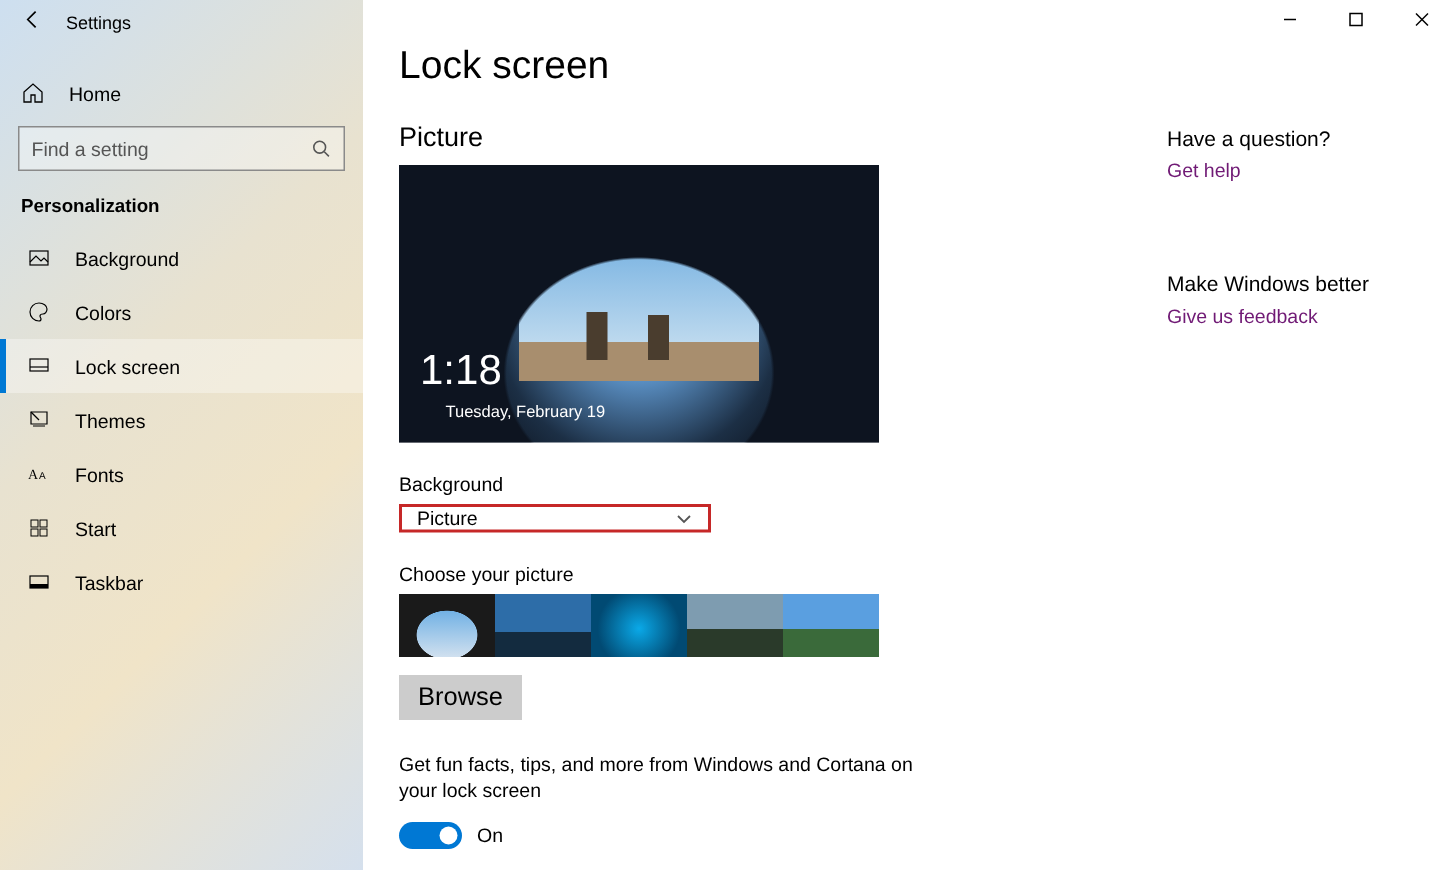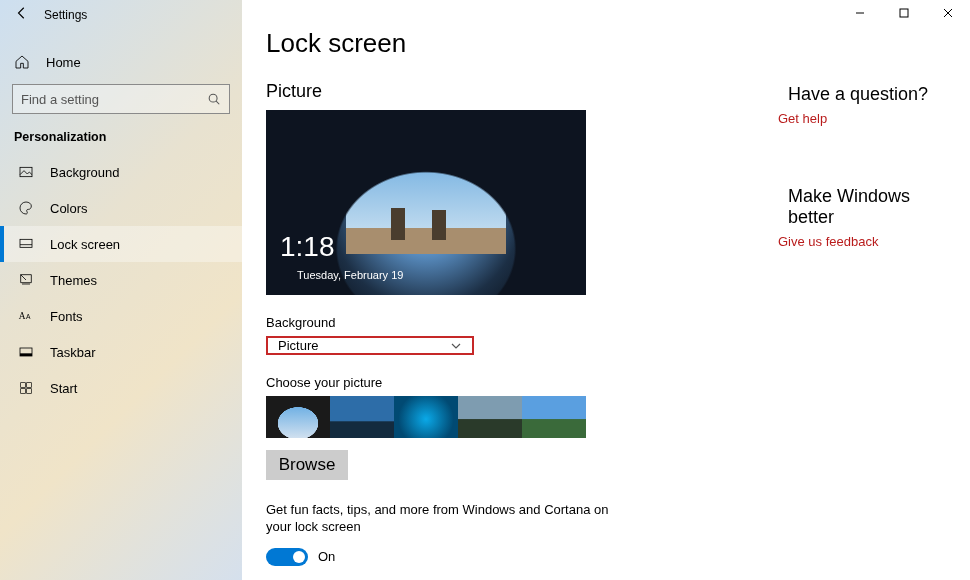--- a/index.html
+++ b/index.html
@@ -80,22 +80,22 @@
   display:flex; align-items:center; justify-content:center;
 }
 .tip-text { font-size:13px; margin-top:22px; max-width:360px; line-height:1.3;}
 .toggle-row { display:flex; align-items:center; margin-top:12px;}
 .toggle {
   width:42px; height:18px; border-radius:10px; background:#0078d4; position:relative; margin-right:10px;
 }
 .toggle::after {
   content:""; position:absolute; right:3px; top:3px; width:12px; height:12px; background:#fff; border-radius:50%;
 }
-.right-col .q { font-size:18px; margin-bottom:6px;margin-left:10px;}
-.link { color:#b91c1c; font-size:13px; cursor:pointer;}
+.right-col .q { font-size:14px; margin-bottom:6px;}
+.link { color:#701a75; font-size:13px; cursor:pointer;}
 .right-col .sec2 { margin-top:60px;}
 </style>
 </head>
 <body>
 
 <div class="sidebar">
   <div class="titlebar-top">
     <div class="back-btn">
       <svg viewBox="0 0 16 16" width="14" height="14">
           <path d="M10 2 L4 8 L10 14" stroke="#000" stroke-width="1.3" fill="none"></path>
@@ -152,33 +152,33 @@
   </div>
   <div class="nav-item">
     <svg viewBox="0 0 24 24">
         <text x="1" y="17" font-size="14" font-family="serif">A</text>
         <text x="12" y="17" font-size="10">A</text>
       </svg>
     <span>Fonts</span>
   </div>
   <div class="nav-item">
     <svg viewBox="0 0 24 24">
-        <rect x="3" y="6" width="18" height="12" stroke="#000" fill="none" stroke-width="1.2"></rect>
-        <rect x="3" y="14" width="18" height="4" fill="#000"></rect>
-      </svg>
-    <span>Taskbar</span>
-  </div>
-  <div class="nav-item">
-    <svg viewBox="0 0 24 24">
         <rect x="4" y="4" width="7" height="7" stroke="#000" fill="none"></rect>
         <rect x="13" y="4" width="7" height="7" stroke="#000" fill="none"></rect>
         <rect x="4" y="13" width="7" height="7" stroke="#000" fill="none"></rect>
         <rect x="13" y="13" width="7" height="7" stroke="#000" fill="none"></rect>
       </svg>
     <span>Start</span>
+  </div>
+  <div class="nav-item">
+    <svg viewBox="0 0 24 24">
+        <rect x="3" y="6" width="18" height="12" stroke="#000" fill="none" stroke-width="1.2"></rect>
+        <rect x="3" y="14" width="18" height="4" fill="#000"></rect>
+      </svg>
+    <span>Taskbar</span>
   </div>
 </div>
 
 <div class="main">
   <div class="winbtns">
     <div class="winbtn">
       <svg width="10" height="10" viewBox="0 0 10 10">
           <line x1="1" y1="5" x2="9" y2="5" stroke="#000"></line>
         </svg>
     </div>

